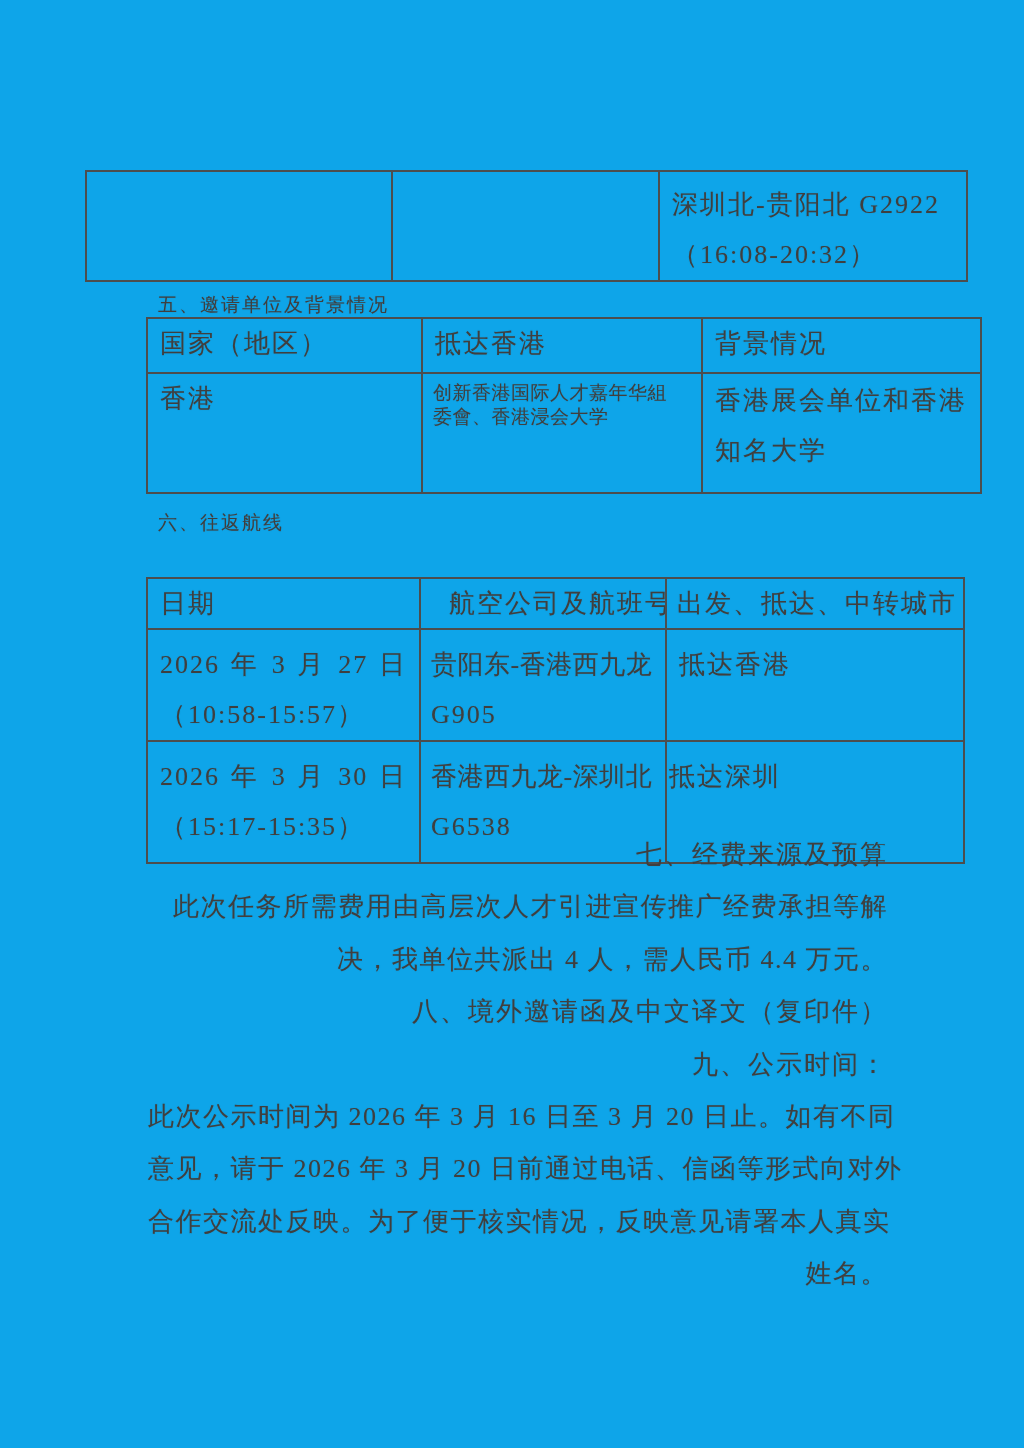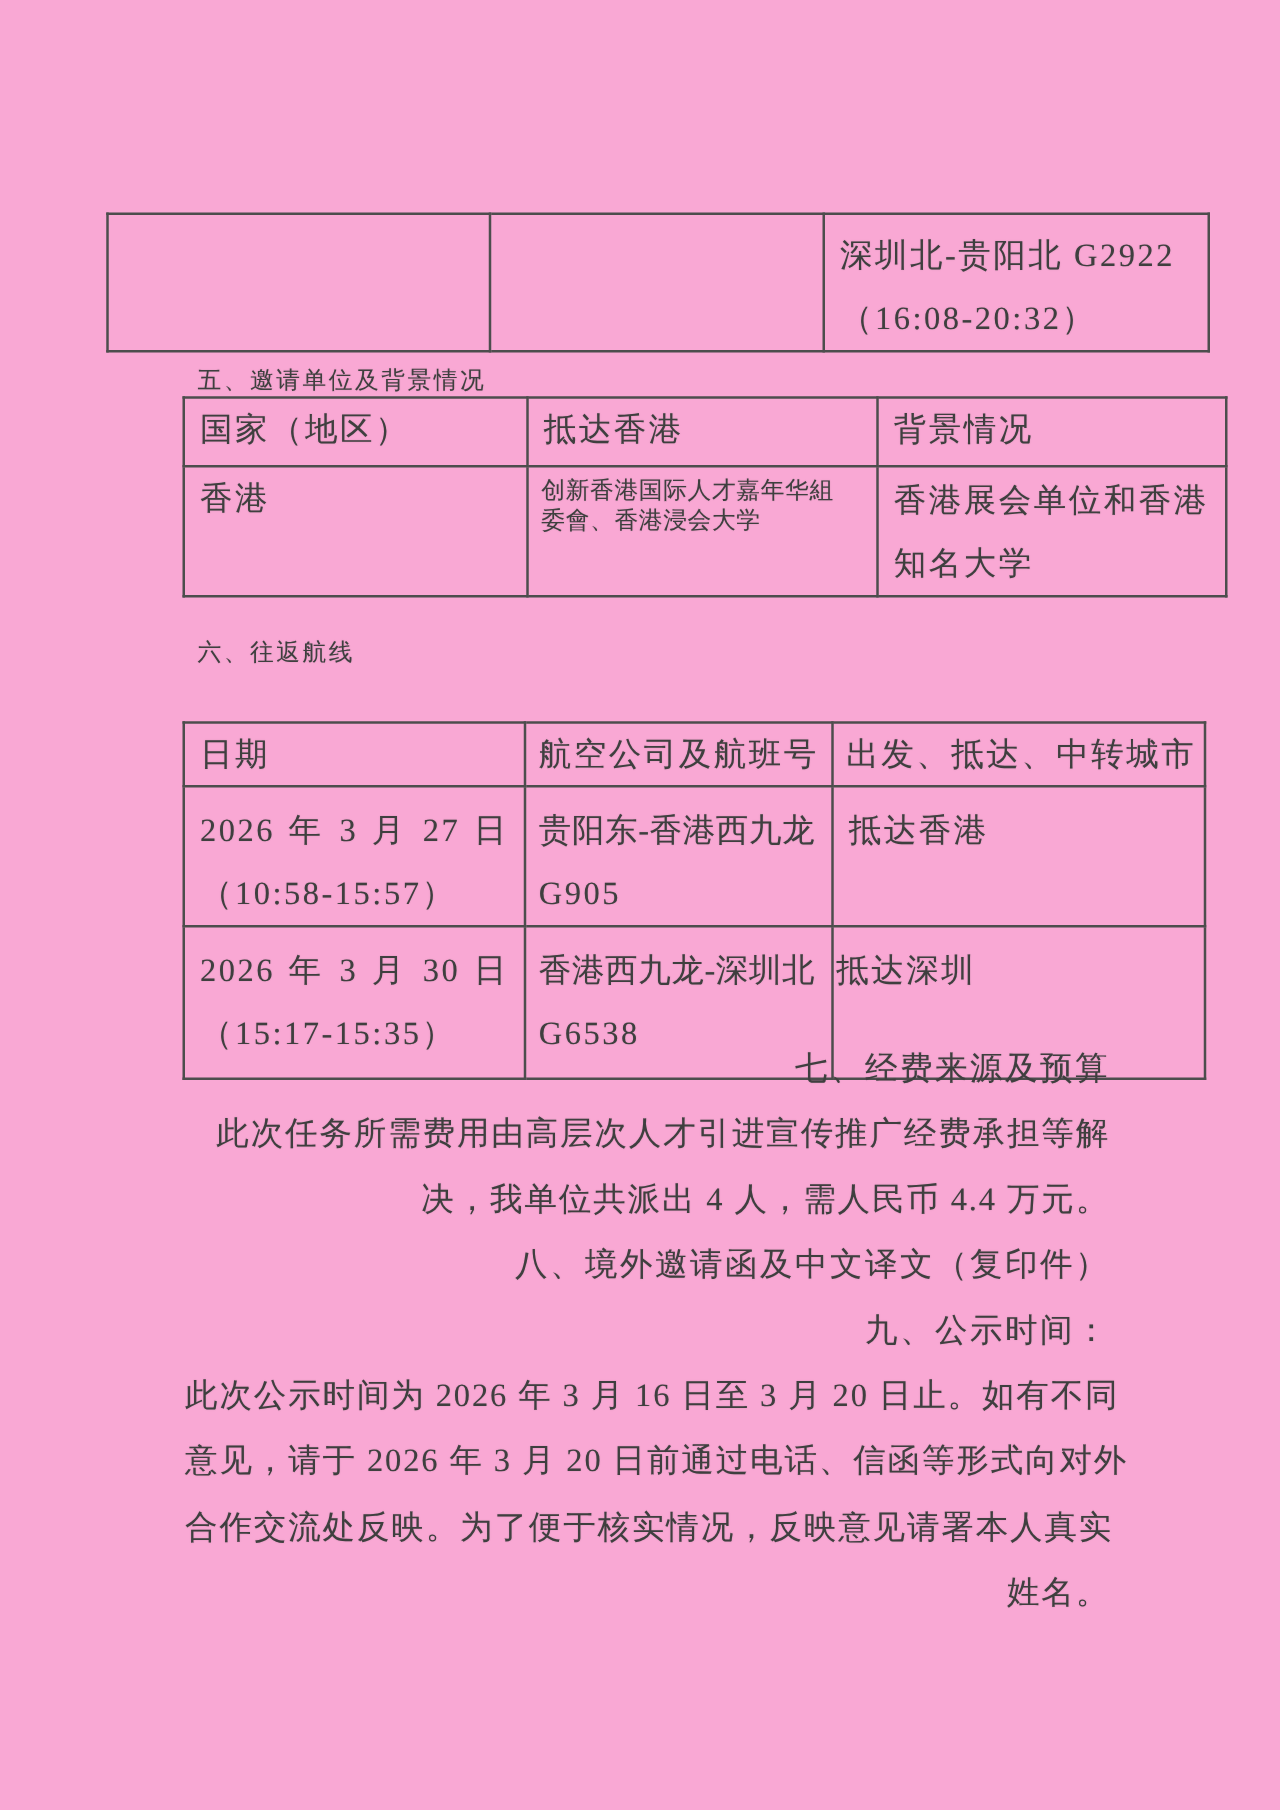--- a/index.html
+++ b/index.html
@@ -1,21 +1,21 @@
 <!DOCTYPE html>
 <html><head>
 <meta charset="utf-8">
 <style>
   * { margin: 0; padding: 0; box-sizing: border-box; }
   html, body { background: #ffffff; }
   .page {
     position: relative;
     width: 1024px;
     height: 1448px;
-    background: #f9a8d4;
+    background: #0ea5e9;
     overflow: hidden;
     font-family: "Liberation Serif", "DejaVu Serif", serif;
     color: #3f3f3f;
     text-shadow: 0 0 1px rgba(80,80,80,.35);
   }
   table.tbl {
     position: absolute;
     border-collapse: collapse;
     table-layout: fixed;
   }
@@ -116,21 +116,21 @@
       <td>
         <div class="cell-pad fs lh34">香港</div>
       </td>
       <td>
         <div class="small-cell">
           <div>创新香港国际人才嘉年华組</div>
           <div>委會、香港浸会大学</div>
         </div>
       </td>
       <td>
-        <div style="padding: 2px 6px 0 12px;">
+        <div style="padding: 2px 6px 16px 12px;">
           <div class="fs lh50">香港展会单位和香港</div>
           <div class="fs lh50">知名大学</div>
         </div>
       </td>
     </tr>
   </tbody>
     </table>
 
   <div class="heading" style="top:508px;">六、往返航线</div>
 
@@ -139,21 +139,21 @@
         <col style="width:273px">
         <col style="width:246px">
         <col style="width:298px">
       </colgroup>
     <tbody>
         <tr style="height:51px;">
       <td>
         <div class="cell-pad fs lh34">日期</div>
       </td>
       <td>
-        <div class="cell-pad fs lh34" style="padding-left:10px; padding-right:2px;">航空公司及航班号</div>
+        <div class="cell-pad fs lh34" style="padding-left:28px; padding-right:2px;">航空公司及航班号</div>
       </td>
       <td>
         <div class="cell-pad fs lh34" style="padding-left:10px; padding-right:2px;">出发、抵达、中转城市</div>
       </td>
     </tr>
     <tr style="height:102px;">
       <td>
         <div style="padding: 10px 12px 0 12px;">
           <div class="fs lh50 stretch">2026 年 3 月 27 日</div>
           <div class="fs lh50">（10:58-15:57）</div>

